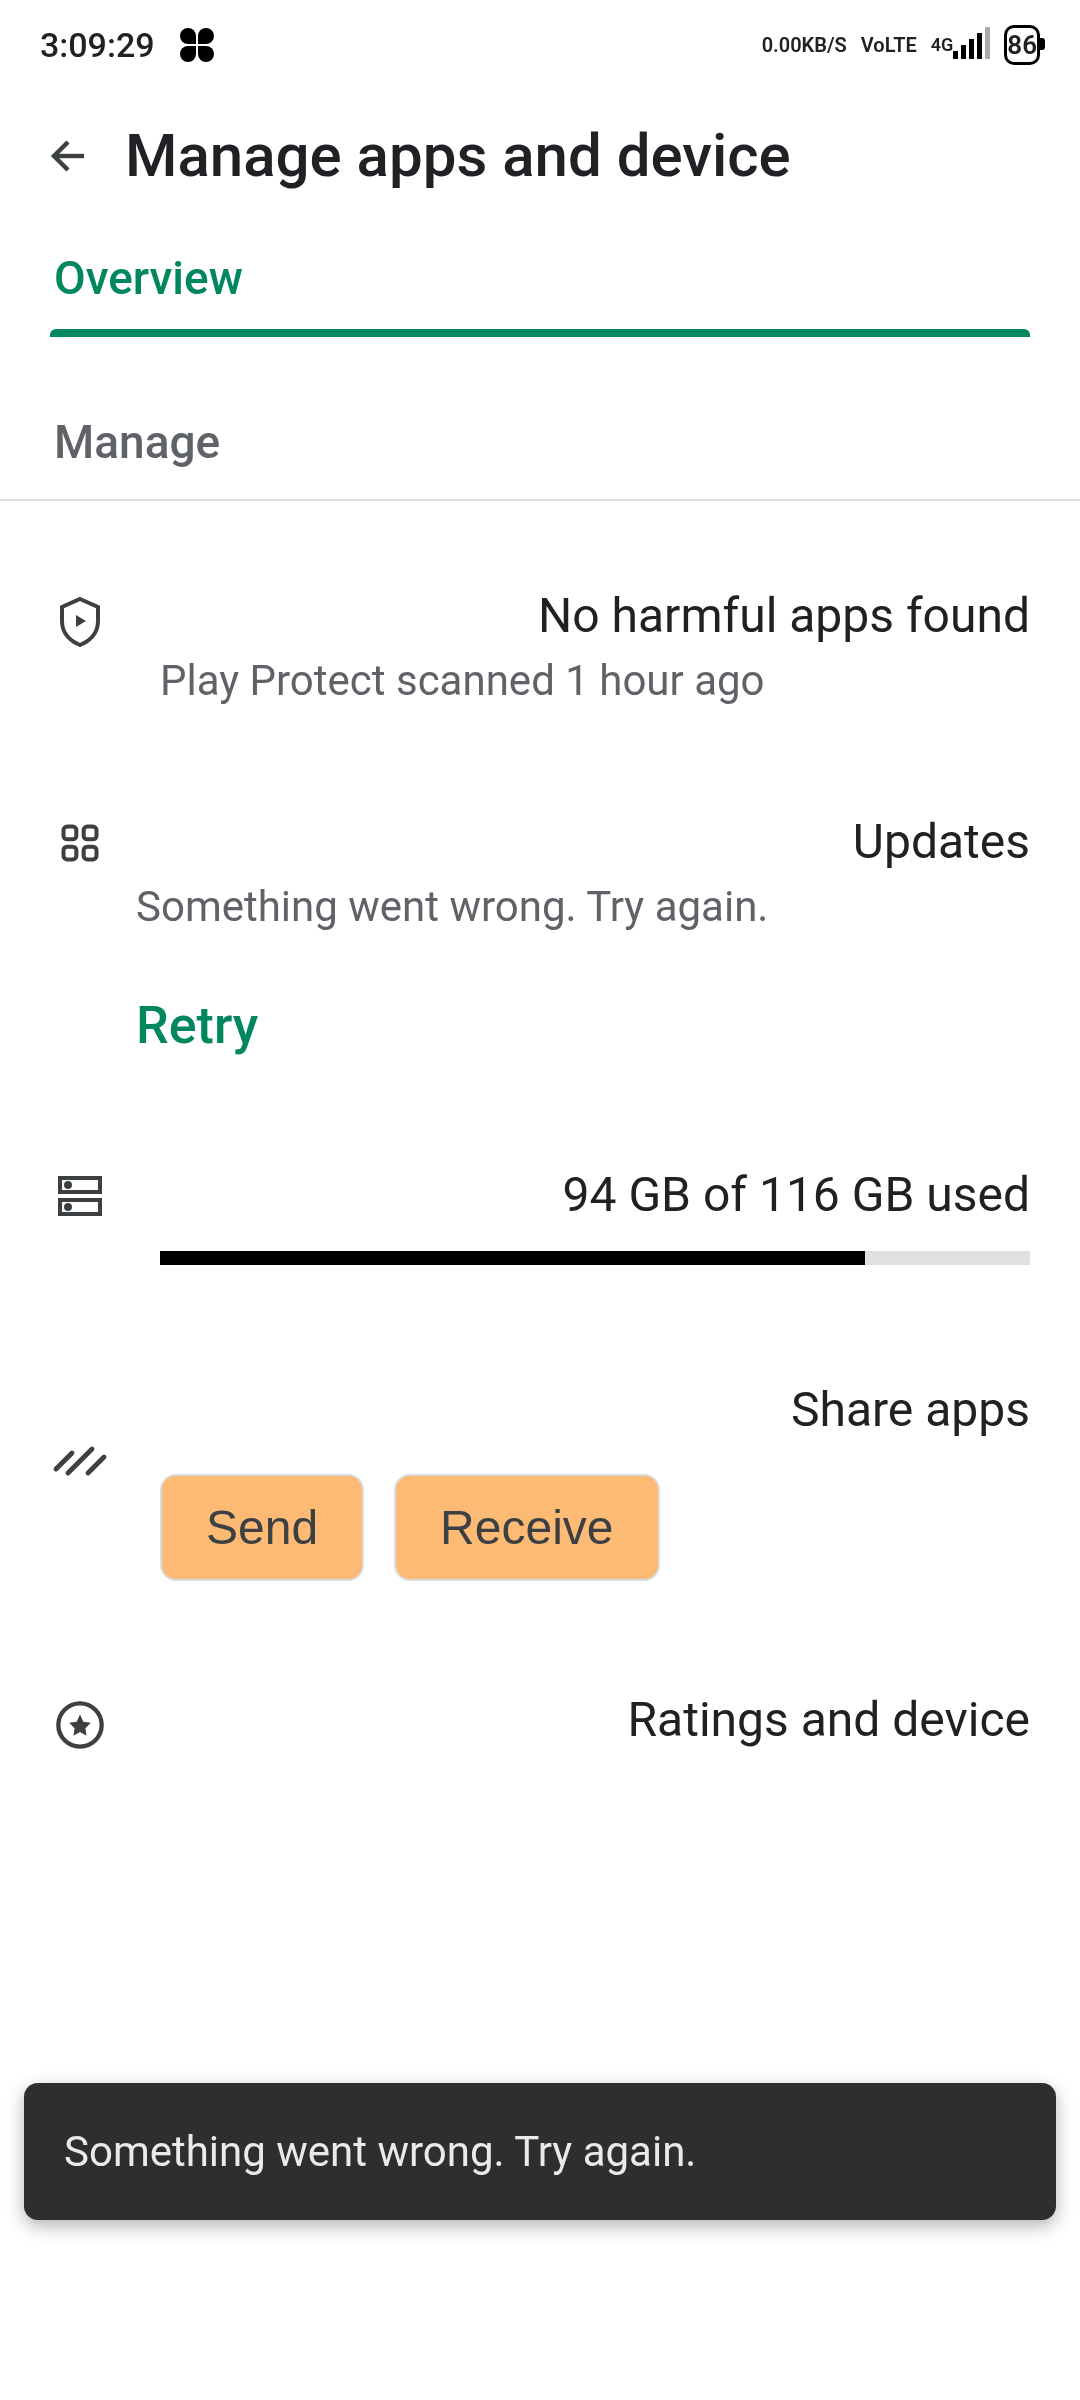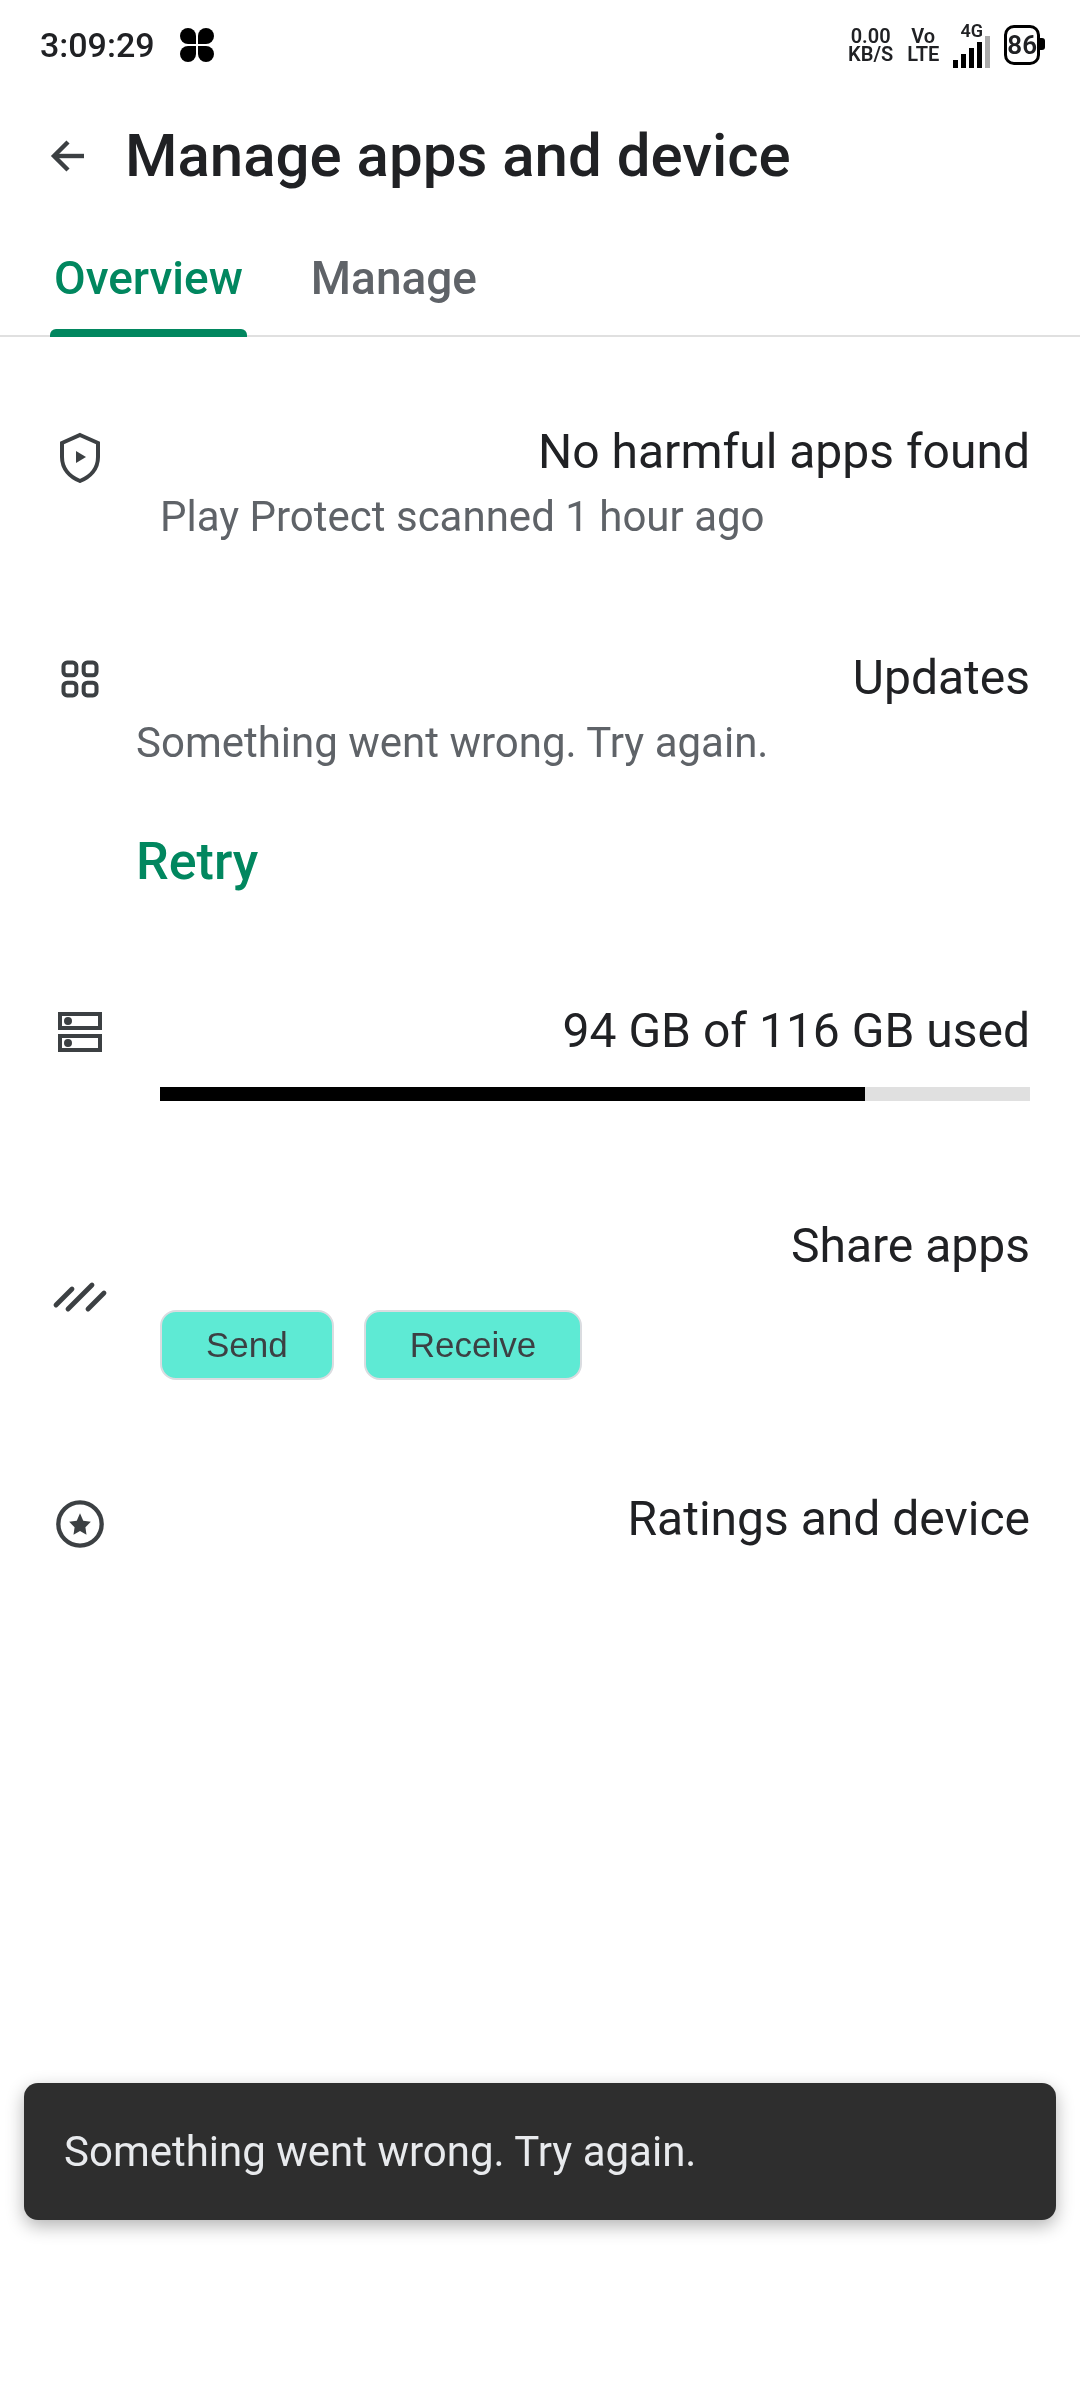--- a/index.html
+++ b/index.html
@@ -9,57 +9,57 @@
   .status-bar { height: 90px; display: flex; align-items: center; padding: 0 40px; font-size: 34px; font-weight: 500; }
   .status-left { display: flex; align-items: center; gap: 24px; }
   .status-right { margin-left: auto; display: flex; align-items: center; gap: 14px; }
   .clover-icon { font-size: 34px; display: flex; flex-wrap: wrap; width: 36px; height: 36px; }
   .clover-icon span { width: 16px; height: 16px; background: #000; border-radius: 50% 50% 0 50%; margin: 1px; }
   .clover-icon span:nth-child(1){ transform: rotate(0deg);}
   .clover-icon span:nth-child(2){ transform: rotate(90deg);}
   .clover-icon span:nth-child(3){ transform: rotate(270deg);}
   .clover-icon span:nth-child(4){ transform: rotate(180deg);}
   .net-small { font-size: 20px; line-height: 18px; text-align: center; font-weight:600;}
-  .net-col { display: flex; flex-direction: column; align-items: center;}
+  .net-col { display: flex; flex-direction: row; align-items: center;}
   .signal-bars { display: flex; align-items: flex-end; gap: 3px; height: 28px; }
   .signal-bars span { width: 5px; background: #000; }
   .signal-bars span:nth-child(1){height:8px;}
   .signal-bars span:nth-child(2){height:14px;}
   .signal-bars span:nth-child(3){height:20px;}
   .signal-bars span:nth-child(4){height:26px;}
   .signal-bars span:nth-child(5){height:32px;background:#aaa;}
   .battery { border: 3px solid #000; border-radius: 10px; padding: 2px 0; font-size: 26px; font-weight: 600; position: relative;}
   .battery::after { content:""; position:absolute; right:-8px; top:10px; width:5px; height:12px; background:#000; border-radius:0 3px 3px 0;}
   
   
   .header { display: flex; align-items: center; padding: 30px 40px 40px 40px; gap: 25px; }
   .back-arrow { width: 60px; height: 60px; display:flex; align-items:center; justify-content:center;}
   .page-title { font-size: 60px; font-weight: 500; color: #202124; }
   
   
-  .tabs { display: flex; gap: 60px; padding: 0 50px; border-bottom: 2px solid #e0e0e0; }
+  .tabs { display: flex; gap: 60px; padding: 0 50px; border-bottom: 2px solid #e0e0e0; flex-direction: column; }
   .tab { font-size: 46px; font-weight: 500; padding: 20px 4px 30px 4px; color: #5f6368; position: relative; }
   .tab.active { color: #01875f; }
   .tab.active::after { content: ""; position: absolute; left: 0; right: 0; bottom: -2px; height: 8px; background: #01875f; border-radius: 6px 6px 0 0; }
   
   
   .section { display: flex; padding: 60px 50px 30px 50px; gap: 50px; align-items: flex-start; }
   .section .icon-col { width: 60px; display: flex; justify-content: center; padding-top: 8px; flex-shrink: 0;}
   .section .content-col { flex: 1; }
   .section-title { font-size: 48px; font-weight: 400; color: #202124; margin-bottom: 12px; text-align: right;}
   .section-sub { font-size: 42px; color: #5f6368; font-weight: 400;}
   .retry-link { font-size: 52px; font-weight: 500; color: #01875f; margin-top: 64px; display: inline-block;}
   
   
   .storage-bar { height: 14px; background: #e0e0e0; margin-top: 28px; position: relative; width: 100%;}
   .storage-fill { position:absolute; left:0; top:0; bottom:0; background: #000; }
 
   
   .share-row { display: flex; gap: 30px; margin-top: 36px;}
-  .share-btn { border: 2px solid #dadce0; border-radius: 16px; padding: 13px 44px; font-size: 35px; color: #3c4043; font-weight: 400; background: #5eead4;}
+  .share-btn { border: 2px solid #dadce0; border-radius: 16px; padding: 24px 44px; font-size: 48px; color: #3c4043; font-weight: 400; background: #fdba74;}
   
   
   .snackbar { position: absolute; left: 24px; right: 24px; bottom: 180px; background: #2e2e2e; color: #e8eaed; font-size: 42px; padding: 44px 40px; border-radius: 14px; box-shadow: 0 6px 18px rgba(0,0,0,.3);}
   
   svg { display: block; }
 </style>
 </head>
 <body>
 
 <div class="status-bar">

